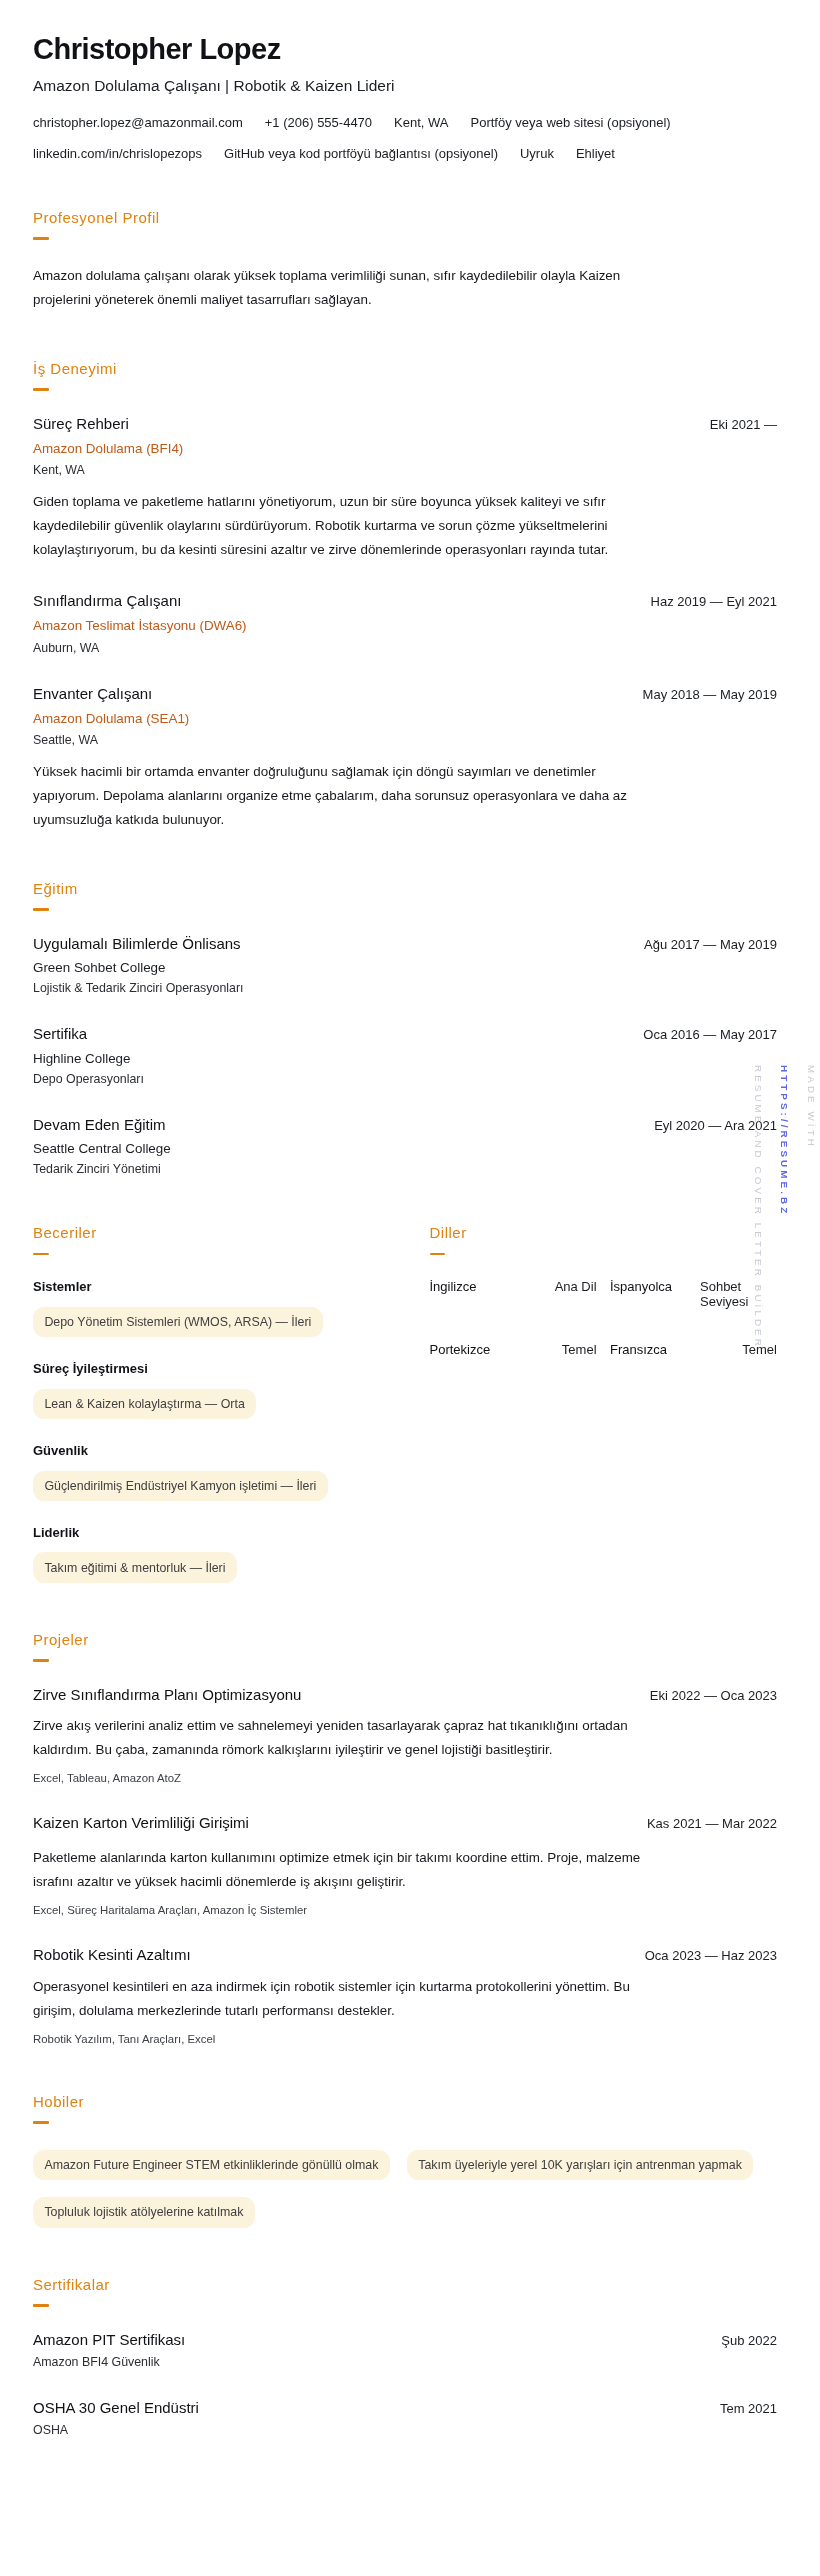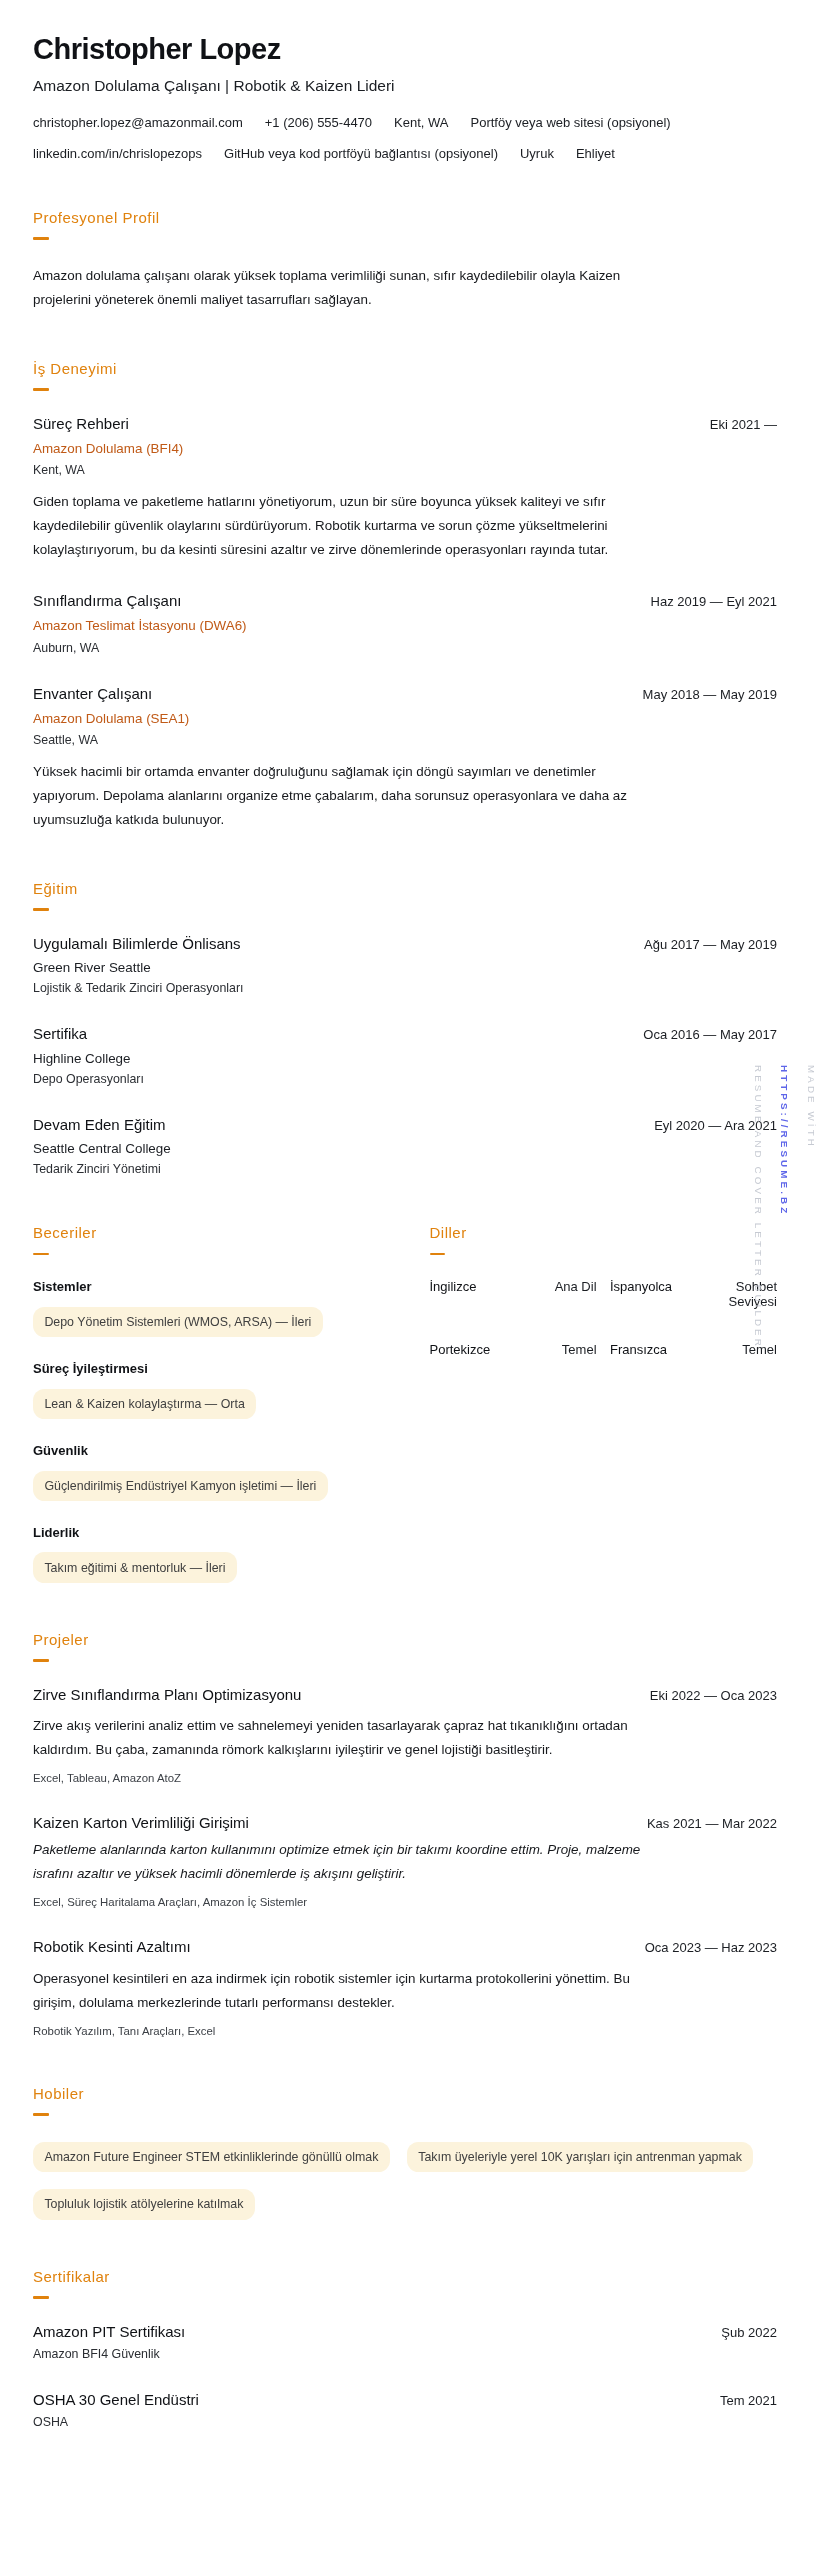--- a/index.html
+++ b/index.html
@@ -133,21 +133,21 @@
     row-gap:33px;
   }
   .lang-cell{
     display:flex;
     justify-content:space-between;
     align-items:flex-start;
     gap:8.3px;
     font-size:13px;
   }
   .lang-name{color:#101216;}
-  .lang-level{color:#1b1e23;text-align:right;max-width:77px;}
+  .lang-level{color:#1b1e23;max-width:77px;}
   
   .pill-wrap{
     display:flex;
     flex-wrap:wrap;
     gap:17px;
     margin-top:26px;
     max-width:754px;
   }
   .pill-wrap .pill{margin-top:0;}
   
@@ -240,21 +240,21 @@
   <section>
     <h2 class="sec-title">Eğitim</h2>
     <div class="rule"></div>
     <div class="sec-body">
 
       <article class="item">
         <div class="row">
           <h3 class="item-title">Uygulamalı Bilimlerde Önlisans</h3>
           <span class="date">Ağu 2017 — May 2019</span>
         </div>
-        <div class="school">Green River Seattle</div>
+        <div class="school">Green Sohbet College</div>
         <div class="field">Lojistik &amp; Tedarik Zinciri Operasyonları</div>
       </article>
 
       <article class="item">
         <div class="row">
           <h3 class="item-title">Sertifika</h3>
           <span class="date">Oca 2016 — May 2017</span>
         </div>
         <div class="school">Highline College</div>
         <div class="field">Depo Operasyonları</div>
@@ -336,21 +336,21 @@
         </div>
         <p class="desc" style="margin-top:11.4px;">Zirve akış verilerini analiz ettim ve sahnelemeyi yeniden tasarlayarak çapraz hat tıkanıklığını ortadan kaldırdım. Bu çaba, zamanında römork kalkışlarını iyileştirir ve genel lojistiği basitleştirir.</p>
         <div class="tools">Excel, Tableau, Amazon AtoZ</div>
       </article>
 
       <article class="item">
         <div class="row">
           <h3 class="item-title">Kaizen Karton Verimliliği Girişimi</h3>
           <span class="date">Kas 2021 — Mar 2022</span>
         </div>
-        <p class="desc" style="margin-top:7px;font-style:italic;">Paketleme alanlarında karton kullanımını optimize etmek için bir takımı koordine ettim. Proje, malzeme israfını azaltır ve yüksek hacimli dönemlerde iş akışını geliştirir.</p>
+        <p class="desc" style="margin-top:15px;">Paketleme alanlarında karton kullanımını optimize etmek için bir takımı koordine ettim. Proje, malzeme israfını azaltır ve yüksek hacimli dönemlerde iş akışını geliştirir.</p>
         <div class="tools">Excel, Süreç Haritalama Araçları, Amazon İç Sistemler</div>
       </article>
 
       <article class="item">
         <div class="row">
           <h3 class="item-title">Robotik Kesinti Azaltımı</h3>
           <span class="date">Oca 2023 — Haz 2023</span>
         </div>
         <p class="desc" style="margin-top:11.4px;">Operasyonel kesintileri en aza indirmek için robotik sistemler için kurtarma protokollerini yönettim. Bu girişim, dolulama merkezlerinde tutarlı performansı destekler.</p>
         <div class="tools">Robotik Yazılım, Tanı Araçları, Excel</div>

